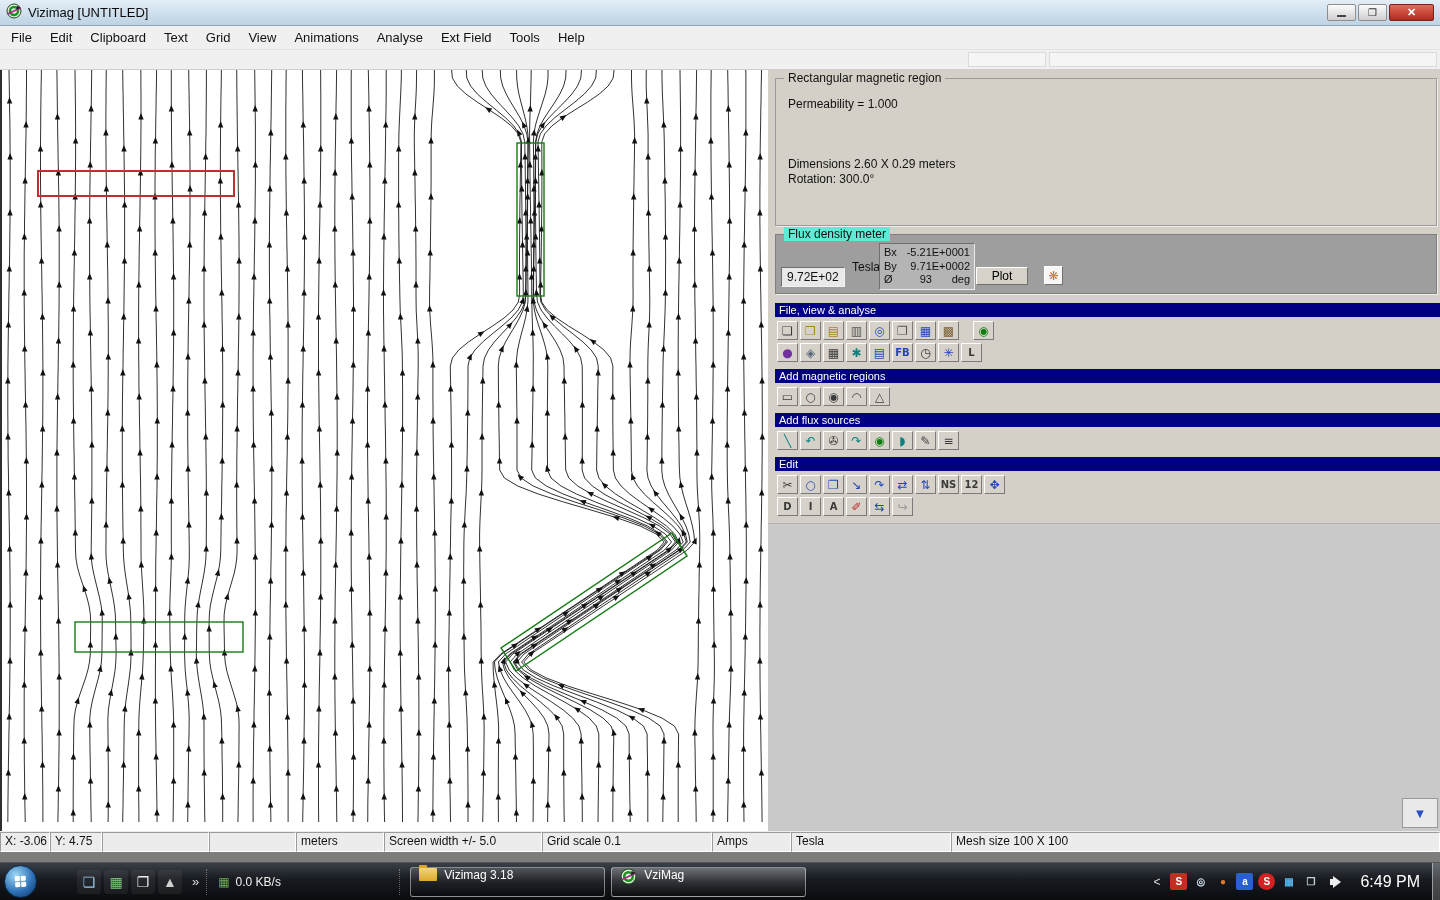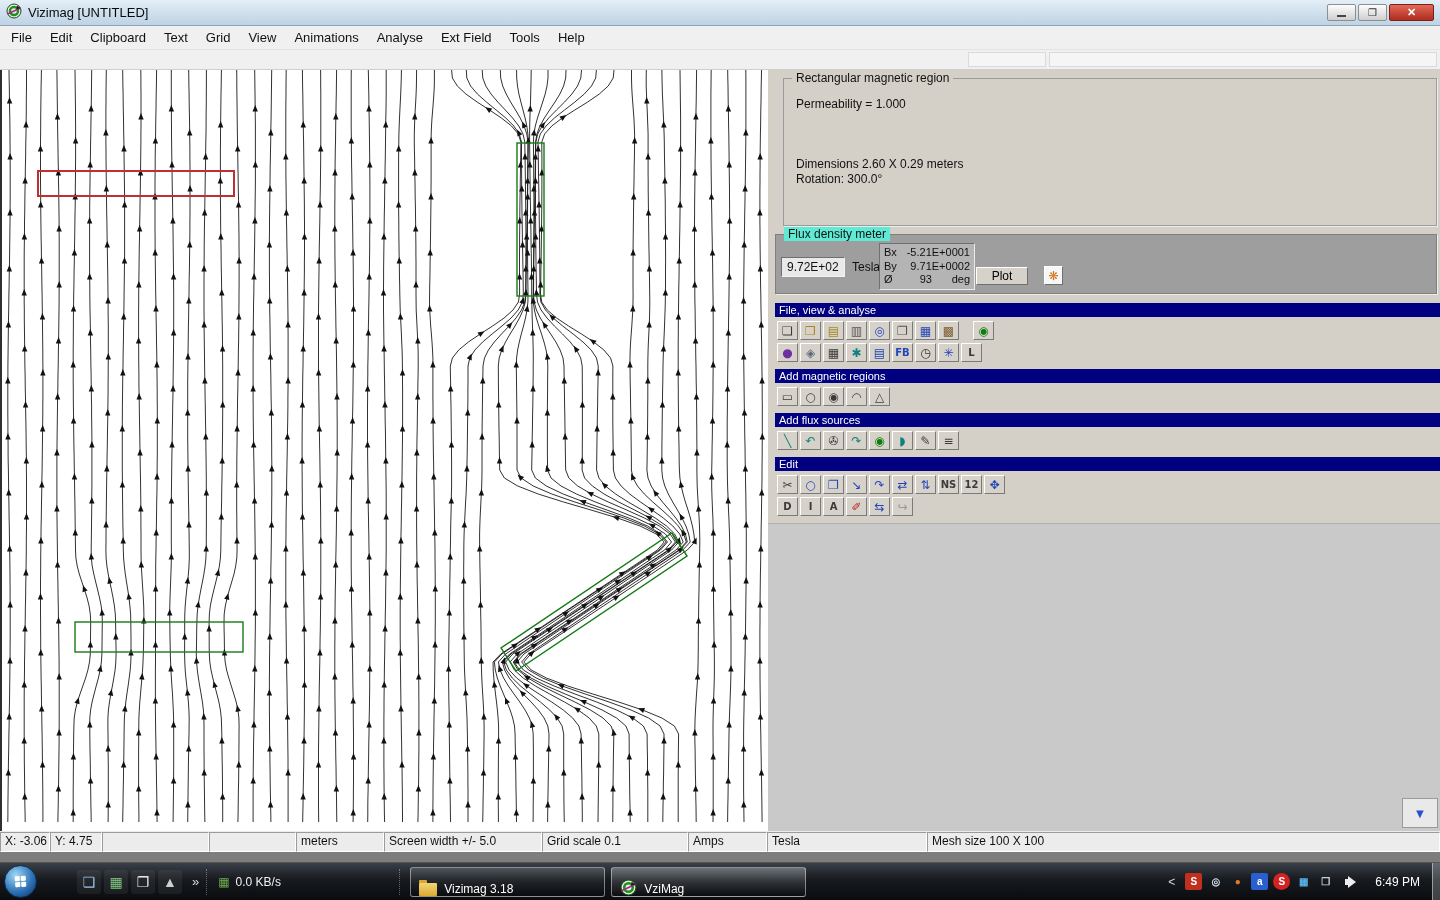--- a/index.html
+++ b/index.html
@@ -28,27 +28,27 @@
 
   
   .main{height:761px;display:flex;flex:0 0 auto}
   .canvas{width:768px;height:761px;background:#ffffff;border-left:2px solid #2f2f2f;position:relative;overflow:hidden}
   .canvas svg{display:block}
 
   .rightpanel{width:672px;height:761px;background:#d4d0c8;position:relative;display:flex;flex-direction:column}
 
   .groupbox{position:relative;border:1px solid #9b9b9b;box-shadow:1px 1px 0 #eeede9}
   .gb-title{position:absolute;top:-8px;left:8px;background:#d4d0c8;padding:0 4px;font-size:12px}
-  .region-group{margin:8px 3px 0 15px;height:148px}
+  .region-group{margin:8px 3px 0 7px;height:148px}
   .region-group .ri-perm{padding:18px 0 0 12px;font-size:12px}
   .region-group .ri-lines{padding:46px 0 0 12px;font-size:12px;line-height:15px}
 
   .flux-group{margin:8px 3px 0 7px;height:60px;background:#9e9e9e;border-color:#7f7f7f}
   .flux-group .gb-title{background:#5eead4}
-  .fm-value{position:absolute;left:5px;top:22px;width:64px;height:20px;background:#e9e9e9;
+  .fm-value{position:absolute;left:5px;top:32px;width:64px;height:20px;background:#e9e9e9;
     border:1px solid;border-color:#6f6f6f #f2f2f2 #f2f2f2 #6f6f6f;font-size:12px;padding:2px 0 0 5px}
   .fm-unit{position:absolute;left:76px;top:25px;font-size:12px}
   .fm-table{position:absolute;left:103px;top:8px;width:96px;height:47px;background:#b4b4b4;
     border:1px solid;border-color:#6f6f6f #eaeaea #eaeaea #6f6f6f;font-size:11px;padding:2px 4px}
   .fm-tr{display:flex;line-height:13.5px}
   .fm-tr .l{width:16px}
   .fm-tr .v{flex:1;text-align:right}
   .fm-tr .mid{flex:1;text-align:center}
   .plotbtn{position:absolute;left:200px;top:32px;width:52px;height:18px;background:#d6d2ca;
     border:1px solid;border-color:#fff #6f6f6f #6f6f6f #fff;font-size:12px;font-family:"Liberation Sans",sans-serif;cursor:default}
@@ -65,21 +65,21 @@
   .tbbtn.gap{margin-left:12px}
   .panel-rest{flex:1;background:#c9c9c9;margin-top:6px;border-top:1px solid #b2b2b2}
   .scrollstub{position:absolute;right:2px;bottom:3px;width:36px;height:30px;background:#e9e9e9;
     border:1px solid #9a9a9a;display:flex;align-items:center;justify-content:center;color:#2a50c8;font-size:13px}
 
   
   .statusbar{height:21px;background:#ececec;display:flex;flex:0 0 auto;padding-top:1px}
   .scell{border:1px solid;border-color:#9b9b9b #fff #fff #9b9b9b;background:#ececec;
     font-size:12px;padding:1px 0 0 4px;white-space:nowrap;overflow:hidden}
   .sc1{width:50px}.sc2{width:52px}.sc3{width:107px}.sc4{width:87px}.sc5{width:88px}
-  .sc6{width:158px}.sc7{width:146px}.sc8{width:79px}.sc9{width:160px}.sc10{flex:1}
+  .sc6{width:158px}.sc7{width:170px}.sc8{width:79px}.sc9{width:160px}.sc10{flex:1}
 
   .deskgap{height:10px;background:#7d7d7d;flex:0 0 auto}
 
   
   .taskbar{height:38px;background:linear-gradient(#3a4048,#171a1f 45%,#0a0c0f);border-top:1px solid #555;
     display:flex;align-items:center;flex:0 0 auto;color:#eee}
   .orb{width:33px;height:33px;border-radius:50%;margin-left:4px;
     background:radial-gradient(circle at 35% 30%,#9fd8f5,#2f73b8 55%,#123f73 90%);
     border:1px solid #0a2d52;display:flex;align-items:center;justify-content:center}
   .orb-flag{width:11px;height:11px;display:grid;grid-template-columns:5px 5px;grid-template-rows:5px 5px;gap:1px;transform:rotate(-4deg)}
@@ -87,35 +87,35 @@
   .ql{display:flex;margin-left:40px;gap:3px}
   .qlicon{width:24px;height:24px;display:flex;align-items:center;justify-content:center;
     background:rgba(255,255,255,0.06);border-radius:3px;font-size:14px}
   .tb-chev{margin-left:10px;color:#ddd;font-size:13px}
   .tb-sep{width:1px;height:26px;border-left:1px dotted rgba(255,255,255,0.35);margin:0 7px}
   .netblock{width:178px;display:flex;align-items:center;gap:6px;padding-left:4px}
   .net-icon{color:#6fae4e;font-size:12px}
   .net-text{font-size:12px;color:#f2f2f2}
   .tb-app{height:30px;width:195px;margin:0 3px;border:1px solid rgba(255,255,255,0.45);border-radius:3px;
     background:linear-gradient(rgba(255,255,255,0.16),rgba(255,255,255,0.04) 55%,rgba(0,0,0,0.15));
-    display:flex;align-items:flex-end;gap:7px;padding:0 8px;color:#fff;font-size:12px;cursor:default}
+    display:flex;align-items:flex-start;gap:7px;padding:0 8px;color:#fff;font-size:12px;cursor:default}
   .tb-app.active{background:linear-gradient(rgba(255,255,255,0.30),rgba(255,255,255,0.10) 55%,rgba(0,0,0,0.10))}
   .tb-label{white-space:nowrap;overflow:hidden}
   .folder-icon{width:18px;height:13px;background:linear-gradient(#f3d477,#dca92f);border-radius:1px;position:relative;flex:0 0 auto}
   .folder-icon::before{content:"";position:absolute;top:-3px;left:0;width:8px;height:3px;background:#dca92f;border-radius:1px 1px 0 0}
   .tb-spacer{flex:1}
   .tray{display:flex;align-items:center;gap:6px}
   .tray-chev{color:#ddd;font-size:12px;margin-right:4px}
   .trayicons{display:flex;align-items:center;gap:5px}
   .tricon{width:17px;height:17px;border-radius:2px;display:flex;align-items:center;justify-content:center;
     font-size:10px;font-weight:bold}
   .spk{position:relative;width:15px;height:13px;margin-left:4px}
   .spk .b{position:absolute;left:1px;top:4px;width:4px;height:6px;background:#eee}
   .spk .t{position:absolute;left:4px;top:1px;border-top:6px solid transparent;border-bottom:6px solid transparent;border-left:8px solid #eee}
-  .clock{font-size:12px;color:#fff;margin:0 6px 0 10px;white-space:nowrap}
+  .clock{font-size:16px;color:#fff;margin:0 6px 0 10px;white-space:nowrap}
   .showdesk{width:8px;height:38px;background:rgba(255,255,255,0.22);border-left:1px solid rgba(255,255,255,0.45)}
 </style>
 </head>
 <body>
 
 <div class="screen">
 
   <div class="titlebar">
     <span class="appicon">
       <svg width="16" height="16" viewBox="0 0 16 16">

